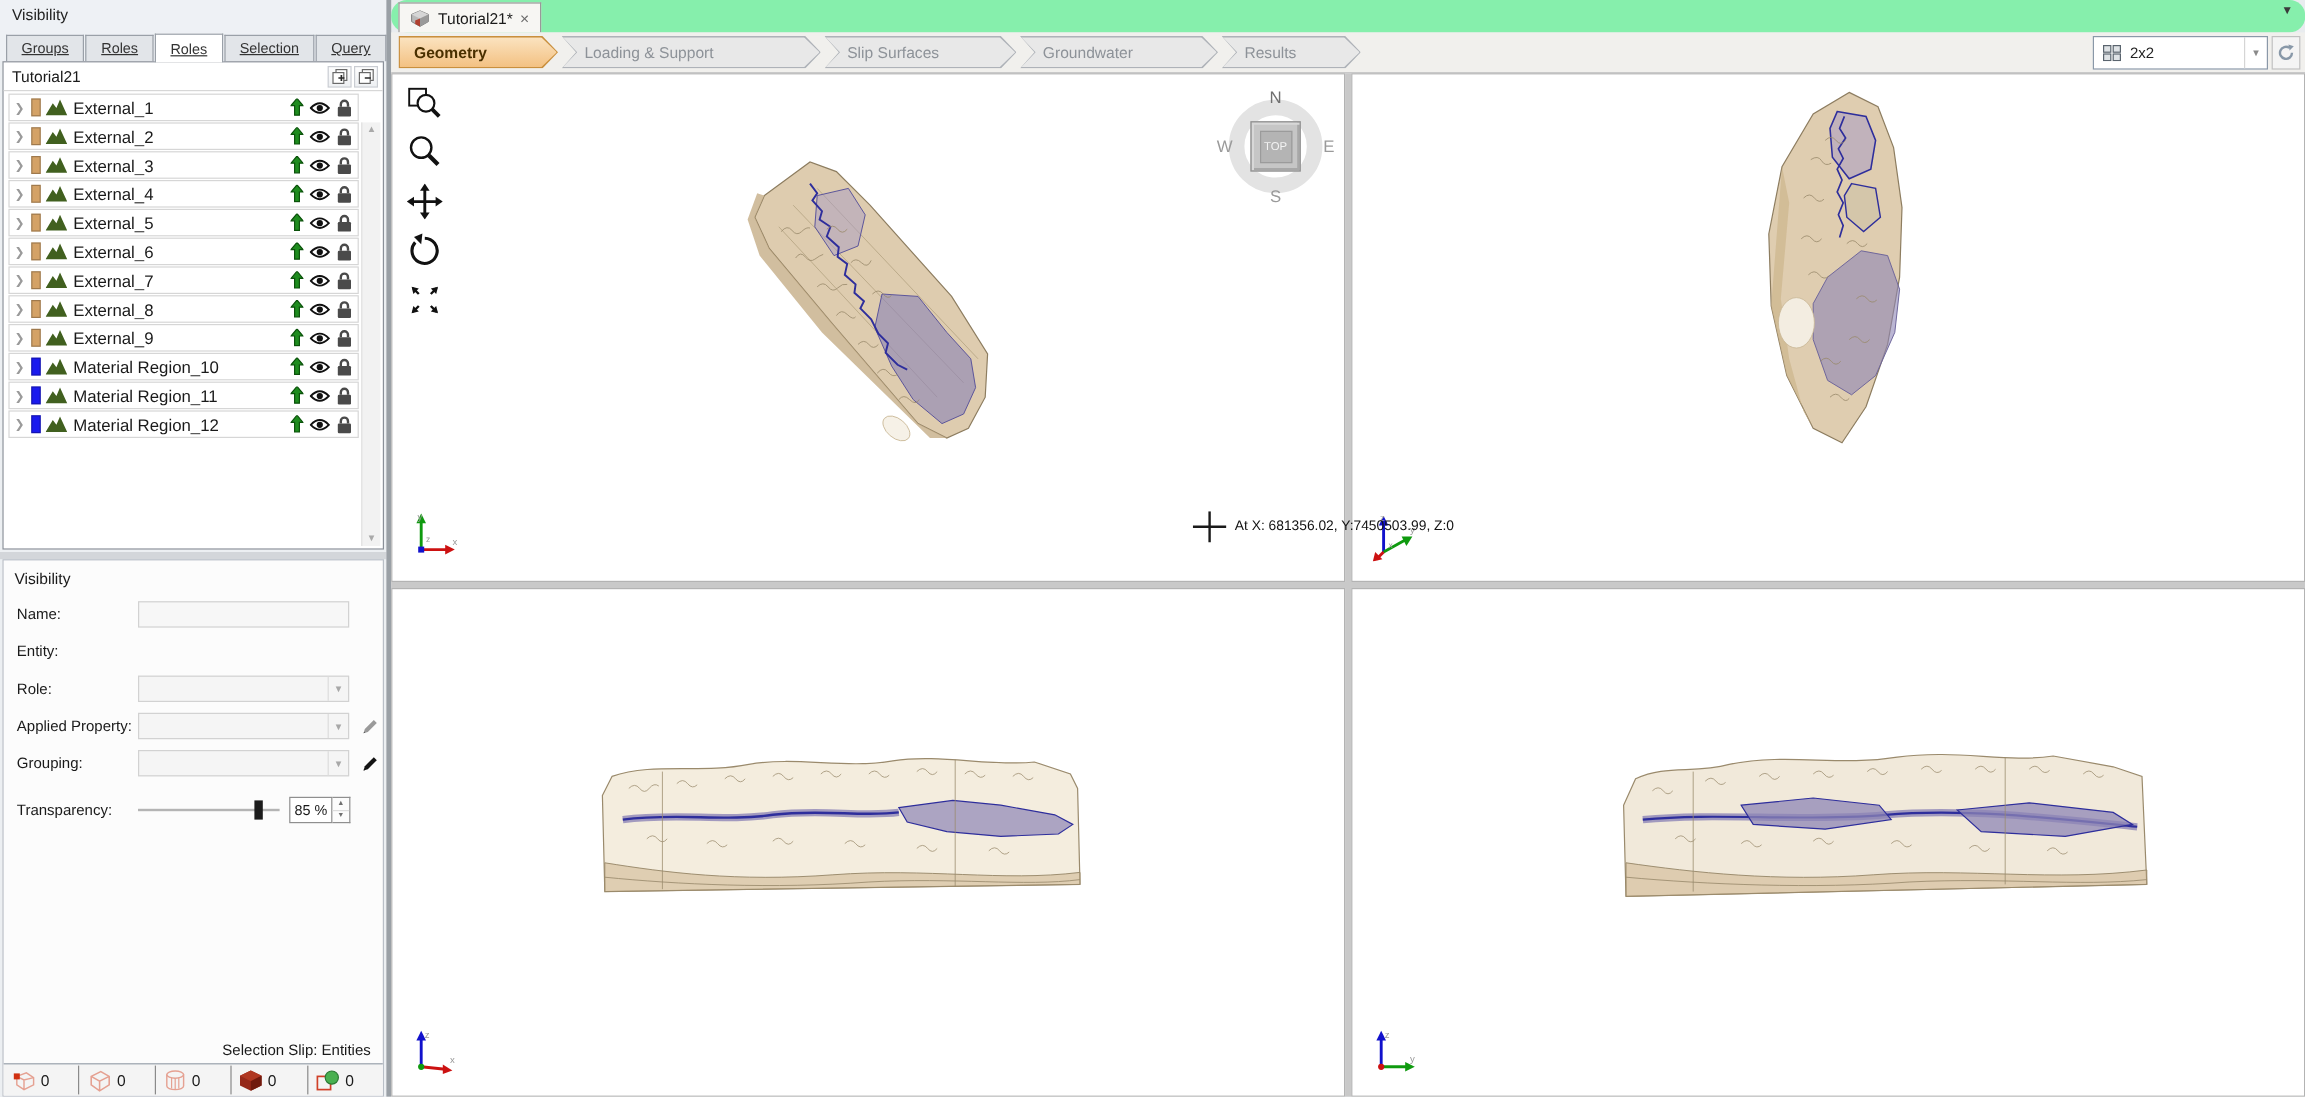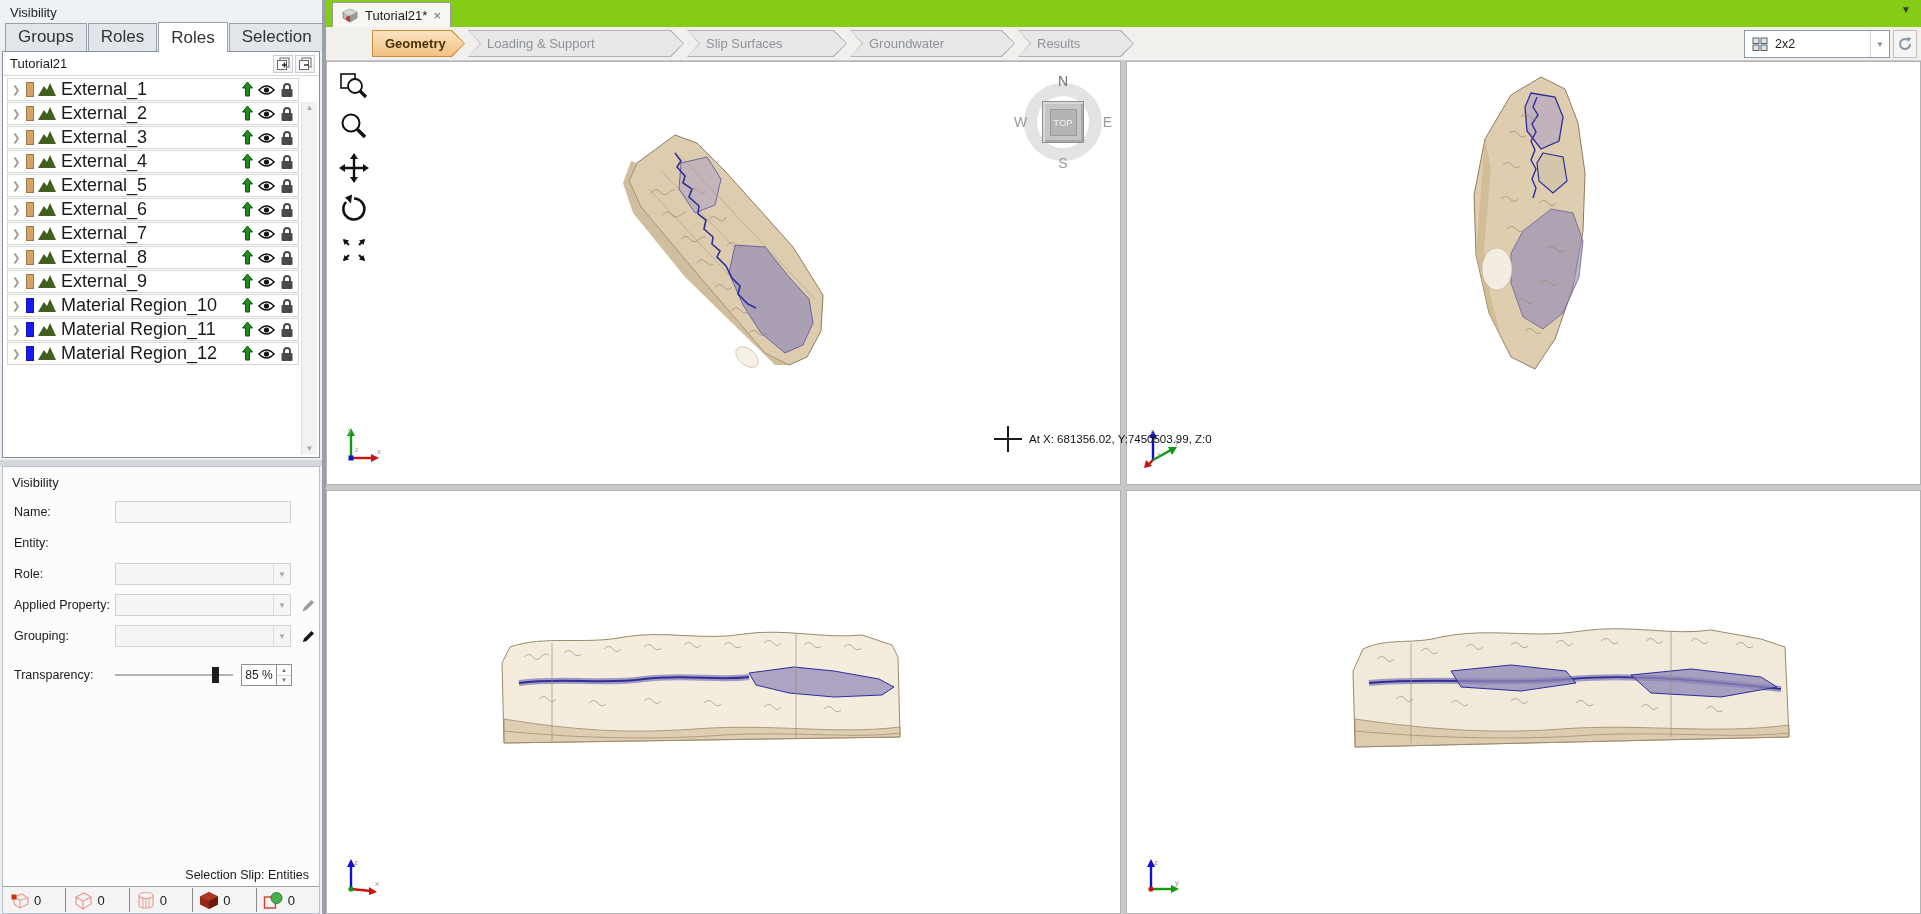--- a/index.html
+++ b/index.html
@@ -10,37 +10,37 @@
 
   
   .left-col { width:322px; display:flex; flex-direction:column; background:#eceff2; }
   .splitter-v { width:4px; background:#9aa0a6; }
 
   .vis-panel { height:460px; display:flex; flex-direction:column; }
   .panel-title { height:26px; line-height:26px; padding-left:10px; font-size:13px;
     background:#eef1f5; color:#222; }
   .vis-tabs { display:flex; align-items:flex-end; height:25px; padding-left:5px; background:#eef1f5; }
   .vis-tab { padding:3px 12px 4px; border:1px solid #9aa0a8; border-bottom:none;
-    background:#e2e5e9; color:#333; margin-right:1px; font-size:17px; cursor:default; }
+    background:#e2e5e9; color:#333; margin-right:1px; font-size:12px; cursor:default;text-decoration:underline; }
   .vis-tab.active { background:#fff; padding-top:5px; position:relative; top:1px; z-index:2; }
 
   .tree-box { flex:1; margin:0 2px 2px 2px; border:1px solid #8a9099; background:#fff;
     position:relative; display:flex; flex-direction:column; }
   .tree-header { height:24px; display:flex; align-items:center; padding:0 4px 0 7px;
     border-bottom:1px solid #d7d7d7; font-size:13px; }
   .tree-header .spacer { flex:1; }
   .th-btn { width:20px; height:18px; margin-left:2px; display:flex; align-items:center;
     justify-content:center; border:1px solid #c9ccd2; background:linear-gradient(#fdfdfd,#eef0f3); }
   .tree-body { flex:1; position:relative; overflow:hidden; }
   .tree-list { position:absolute; left:0; top:2px; right:18px; }
   .tree-row { height:23px; margin:0 2px 1px 4px; background:#fff; border:1px solid #d6d6d6;
     display:flex; align-items:center; padding:0 4px 0 4px; }
   .tr-chev { width:14px; color:#9a9a9a; font-size:10px; }
   .tr-swatch { width:8px; height:15px; margin-right:4px; border:1px solid rgba(0,0,0,.25); }
-  .tr-label { flex:1; font-size:18px; white-space:nowrap; overflow:hidden; }
+  .tr-label { flex:1; font-size:14px; white-space:nowrap; overflow:hidden; }
   .tr-icons { display:flex; align-items:center; gap:5px; }
   .tree-scrollbar { position:absolute; top:26px; bottom:2px; right:2px; width:16px;
     background:#f2f2f2; border-left:1px solid #e0e0e0; display:flex; flex-direction:column;
     justify-content:space-between; align-items:center; padding:2px 0; }
   .sb-arrow { color:#a9a9a9; font-size:8px; line-height:8px; }
 
   .splitter-h { height:6px; background:#d3d6da; }
 
   .props-panel { flex:1; margin:0 2px; border:1px solid #b9bfc7; background:#fcfcfc;
     display:flex; flex-direction:column; position:relative; }
@@ -69,34 +69,34 @@
   .selection-mode { text-align:right; padding:0 10px 4px 0; font-size:12.5px; }
   .status-row { height:27px; border-top:1px solid #9aa2ac; background:#f4f4f4;
     display:flex; align-items:center; }
   .status-cell { flex:1; display:flex; align-items:center; gap:4px; padding-left:6px;
     border-left:1px solid #8a8a8a; height:24px; }
   .status-cell:first-child { border-left:none; }
   .status-count { font-size:13px; }
 
   
   .main-col { flex:1; display:flex; flex-direction:column; }
-  .doc-tabbar { height:27px; background:#84cc16; display:flex; align-items:flex-end;
-    padding-left:6px; position:relative; }
+  .doc-tabbar { height:27px; background:#86efac; display:flex; align-items:flex-end;
+    padding-left:6px; position:relative;border-radius:13px; }
   .doc-tab { height:25px; display:flex; align-items:center; gap:6px; padding:0 9px;
     background:#f7f6f3; border:1px solid #999; border-bottom:none; font-size:13px; }
   .doc-close { color:#6a6a6a; font-size:13px; line-height:13px; }
   .tabbar-caret { position:absolute; right:10px; top:4px; color:#3a3a3a; font-size:10px; }
 
   .workflow-bar { height:34px; background:#f1f0ed; border-bottom:1px solid #c9c9c9;
     display:flex; align-items:center; padding-left:6px; position:relative; }
   .chev { height:27px; margin-right:3px; position:relative; }
   .chev .border, .chev .fill { position:absolute; inset:0;
     clip-path:polygon(0 0, calc(100% - 13px) 0, 100% 50%, calc(100% - 13px) 100%, 0 100%, 12px 50%); }
   .chev.first .border, .chev.first .fill {
-    clip-path:polygon(0 0, calc(100% - 13px) 0, 100% 50%, calc(100% - 13px) 100%, 0 100%);margin-left:40px; }
+    clip-path:polygon(0 0, calc(100% - 13px) 0, 100% 50%, calc(100% - 13px) 100%, 0 100%); }
   .chev .border { background:#aeb2b8; }
   .chev .fill { inset:1px; background:#e8e8e8; display:flex; align-items:center;
     padding:0 20px 0 18px; color:#8d9298; font-size:13px; white-space:nowrap; }
   .chev.first .fill { padding-left:12px; }
   .chev.active .border { background:#c98f3d; }
   .chev.active .fill { background:linear-gradient(#fbe3c0,#f3c182); color:#4a3000; font-weight:bold; }
 
   .view-controls { position:absolute; right:4px; top:3px; display:flex; }
   .layout-combo { width:146px; height:28px; background:#fff; border:1px solid #8a98a8;
     display:flex; align-items:center; padding-left:7px; gap:7px; }

